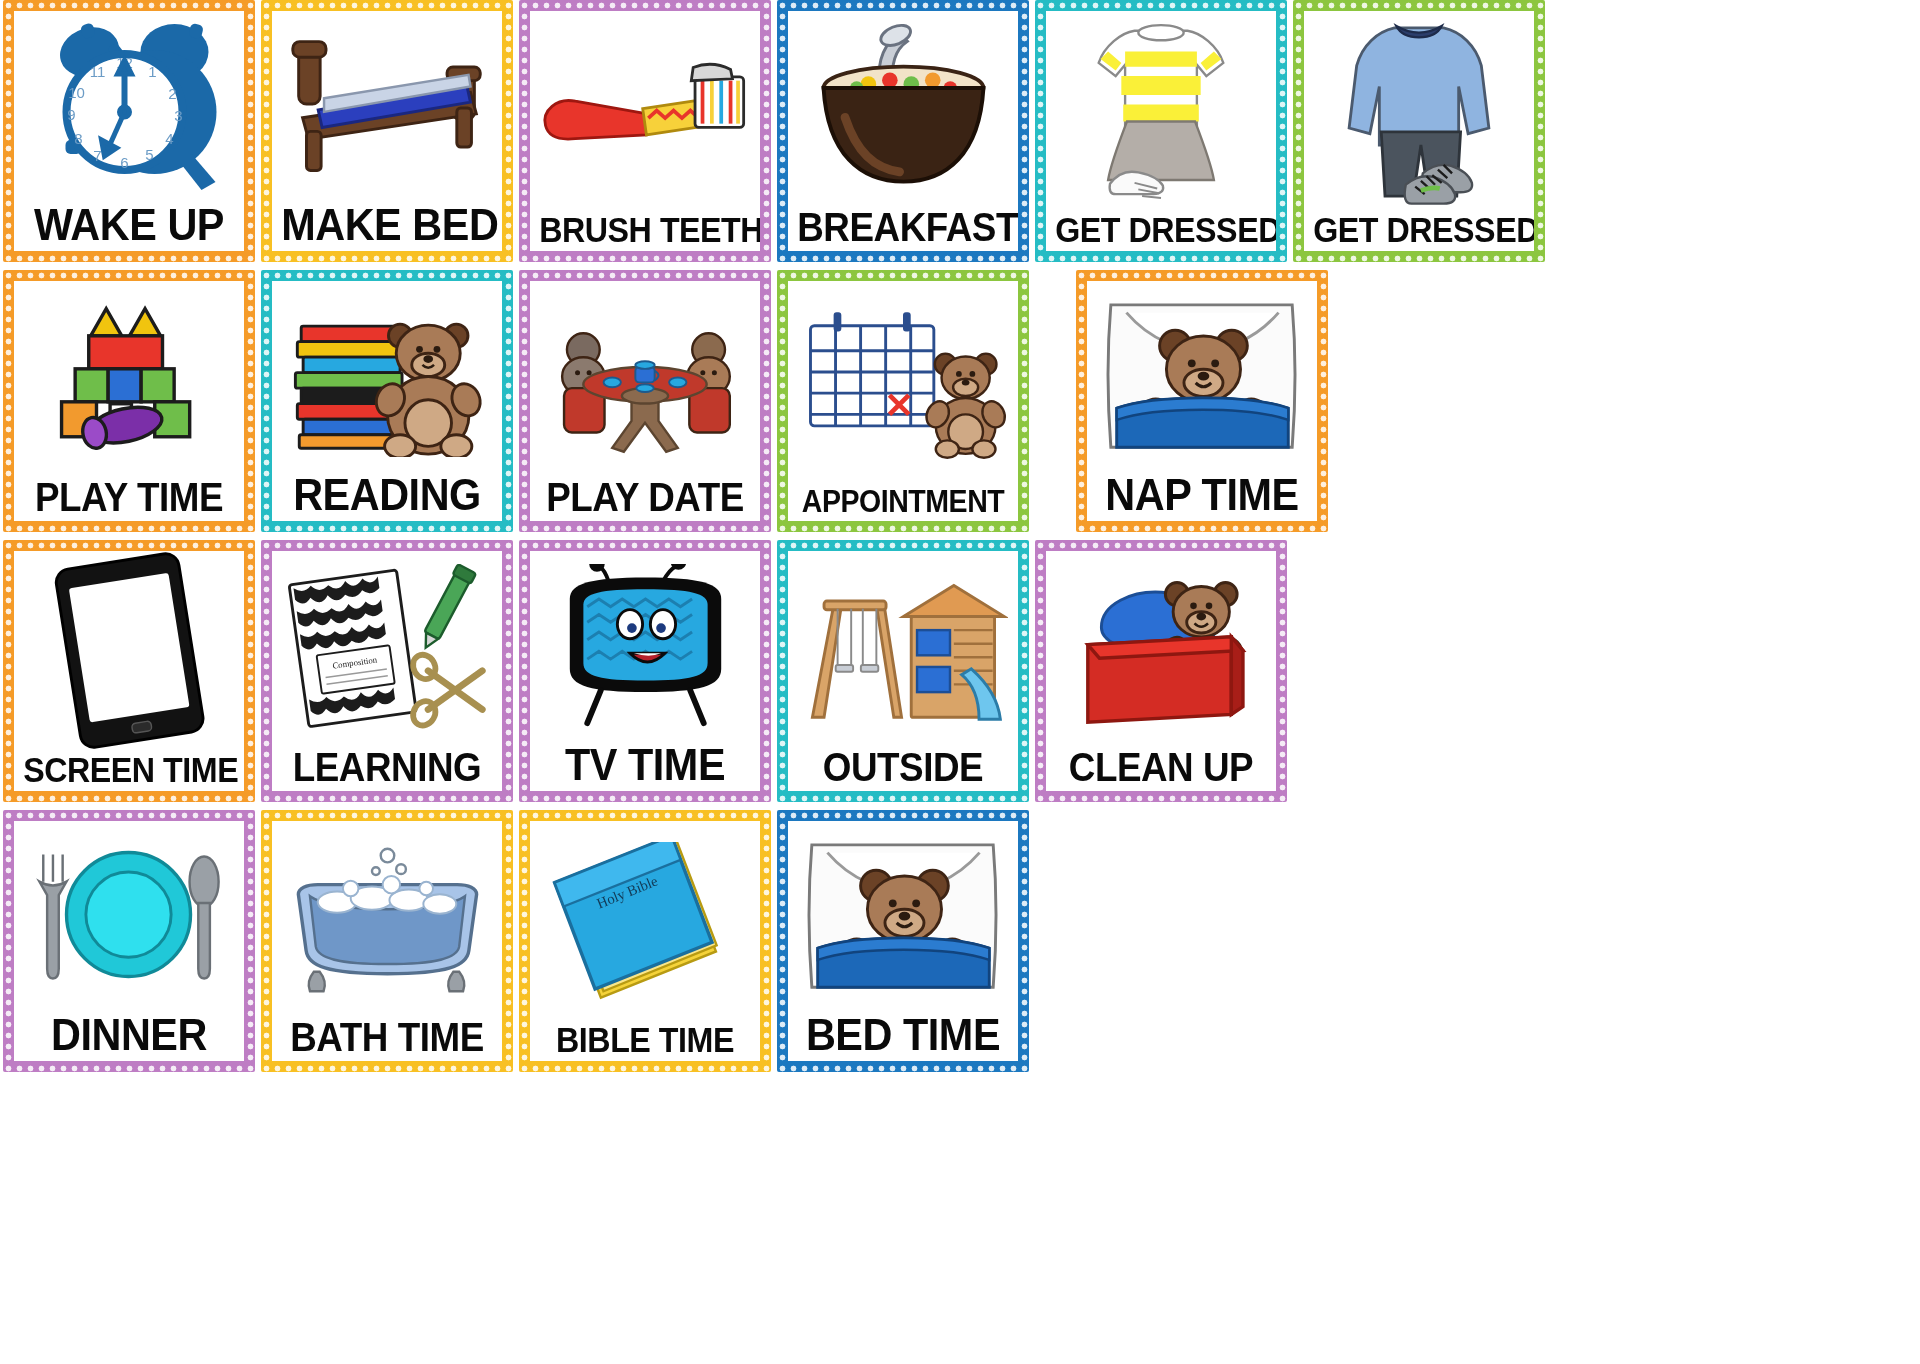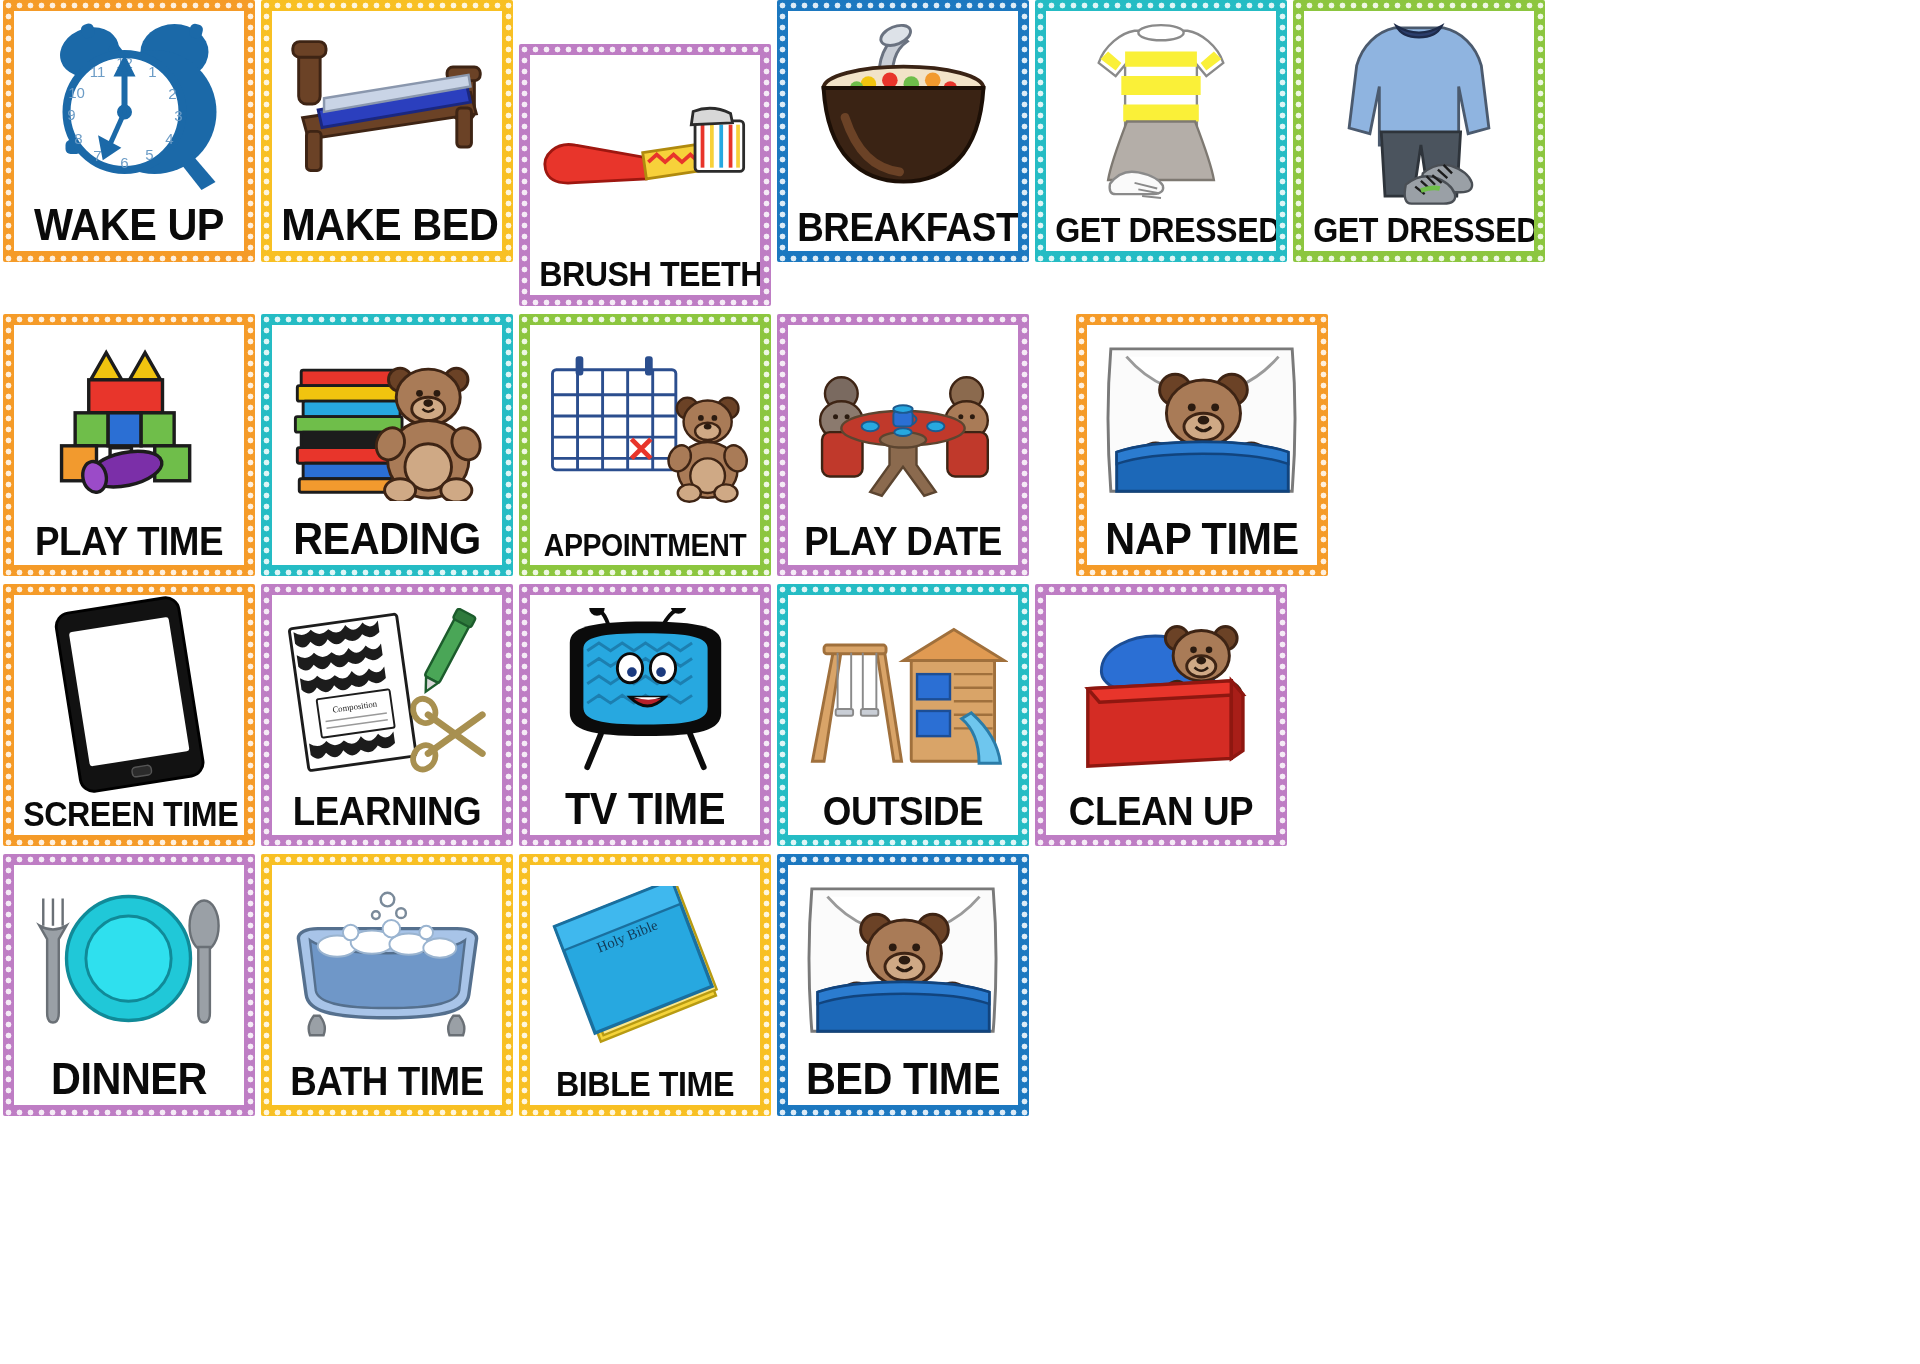--- a/index.html
+++ b/index.html
@@ -117,21 +117,21 @@
   <rect x="22" y="100" width="15" height="40" rx="4"></rect>
   <rect x="176" y="76" width="15" height="40" rx="4"></rect>
  </g>
  <path d="M34 78 L186 52 L190 70 L38 96 Z" fill="#2B3FBE" stroke="#1A2780" stroke-width="3"></path>
  <path d="M40 66 L188 42 L190 54 L40 80 Z" fill="#C9D4E6" stroke="#8A97AD" stroke-width="2.5"></path>
 </svg>
             </div>
             <div class="label s1">MAKE BED</div>
           </div>
         </div>
-        <div class="card" style="background-color:#BE7DC4;background-image:radial-gradient(circle, rgba(255,255,255,0.85) 2.6px, rgba(255,255,255,0) 3.2px);background-size:11px 11px;margin-top:44px;">
+        <div class="card" style="background-color:#BE7DC4;background-image:radial-gradient(circle, rgba(255,255,255,0.85) 2.6px, rgba(255,255,255,0) 3.2px);background-size:11px 11px;">
           <div class="inner">
             <div class="art">
               <svg viewBox="0 0 230 110" width="215" height="105">
  <path d="M8 70 C4 54 20 40 40 44 L120 58 L116 80 L40 84 C22 86 11 82 8 70 Z" fill="#E8352B" stroke="#9E1710" stroke-width="3"></path>
  <path d="M112 52 L178 42 L182 70 L116 80 Z" fill="#F7D13A" stroke="#B08A0E" stroke-width="3"></path>
  <g stroke="#E8352B" stroke-width="4" fill="none">
   <path d="M118 62 l9 -8 l9 8 l9 -8 l9 8 l9 -8 l9 8"></path>
  </g>
  <rect x="168" y="18" width="52" height="54" rx="4" fill="#fff" stroke="#2B2B2B" stroke-width="3"></rect>
  <g stroke-width="4">
@@ -265,20 +265,56 @@
                   <circle cx="138" cy="54" r="3.5"></circle>
                   <circle cx="156" cy="54" r="3.5"></circle>
   <ellipse cx="147" cy="64" rx="5" ry="4"></ellipse>
                 </g>
  <path d="M141 70 q6 6 12 0" fill="none" stroke="#2B1B10" stroke-width="2.5"></path>
 </svg>
             </div>
             <div class="label s1">READING</div>
           </div>
         </div>
+        <div class="card" style="background-color:#BE7DC4;background-image:radial-gradient(circle, rgba(255,255,255,0.85) 2.6px, rgba(255,255,255,0) 3.2px);background-size:11px 11px;">
+          <div class="inner">
+            <div class="art">
+              <svg viewBox="0 0 220 165" width="212" height="160">
+ <g stroke="#3E2414" stroke-width="2.5">
+  <ellipse cx="46" cy="52" rx="17" ry="17" fill="#7A6A60"></ellipse>
+  <ellipse cx="46" cy="80" rx="22" ry="20" fill="#8B7A6E"></ellipse>
+  <rect x="26" y="92" width="42" height="46" rx="8" fill="#C0392B"></rect>
+  <ellipse cx="176" cy="52" rx="17" ry="17" fill="#8B6A4E"></ellipse>
+  <ellipse cx="176" cy="80" rx="22" ry="20" fill="#A97B57"></ellipse>
+  <rect x="156" y="92" width="42" height="46" rx="8" fill="#C0392B"></rect>
+ </g>
+ <g fill="#2B1B10">
+                  <circle cx="40" cy="76" r="2.6"></circle>
+                  <circle cx="52" cy="76" r="2.6"></circle>
+  <circle cx="170" cy="76" r="2.6"></circle>
+                  <circle cx="182" cy="76" r="2.6"></circle>
+                </g>
+ <g stroke="#5C4530" stroke-width="2.5">
+  <ellipse cx="110" cy="88" rx="64" ry="18" fill="#C0392B"></ellipse>
+  <path d="M96 100 l0 26 l-20 28 l12 4 l22 -30 l22 30 l12 -4 l-20 -28 l0 -26 Z" fill="#8B6A4E"></path>
+  <ellipse cx="110" cy="100" rx="24" ry="8" fill="#8B6A4E"></ellipse>
+ </g>
+ <g stroke="#1C5A8E" stroke-width="2">
+  <rect x="100" y="70" width="20" height="16" rx="4" fill="#2B6FD4"></rect>
+  <path d="M120 74 q8 4 0 10" fill="none"></path>
+  <ellipse cx="110" cy="68" rx="10" ry="4" fill="#27A8E0"></ellipse>
+  <ellipse cx="76" cy="86" rx="9" ry="5" fill="#27A8E0"></ellipse>
+  <ellipse cx="144" cy="86" rx="9" ry="5" fill="#27A8E0"></ellipse>
+  <ellipse cx="110" cy="92" rx="9" ry="4" fill="#27A8E0"></ellipse>
+ </g>
+</svg>
+            </div>
+            <div class="label s2">PLAY DATE</div>
+          </div>
+        </div>
         <div class="card" style="background-color:#8CC63F;background-image:radial-gradient(circle, rgba(255,255,255,0.85) 2.6px, rgba(255,255,255,0) 3.2px);background-size:11px 11px;">
           <div class="inner">
             <div class="art">
               <svg viewBox="0 0 220 165" width="212" height="160">
  <g stroke="#2B4E8E" stroke-width="3">
   <rect x="14" y="22" width="128" height="104" rx="4" fill="#fff"></rect>
   <path d="M14 48 h128 M14 70 h128 M14 92 h128 M14 114 h128" fill="none"></path>
   <path d="M40 22 v104 M66 22 v104 M92 22 v104 M118 22 v104" fill="none"></path>
  </g>
  <g fill="#2B4E8E">
@@ -301,56 +337,20 @@
  <g fill="#2B1B10">
                   <circle cx="168" cy="72" r="3"></circle>
                   <circle cx="182" cy="72" r="3"></circle>
                   <ellipse cx="175" cy="81" rx="4" ry="3"></ellipse>
                 </g>
 </svg>
             </div>
             <div class="label s4">APPOINTMENT</div>
           </div>
         </div>
-        <div class="card" style="background-color:#BE7DC4;background-image:radial-gradient(circle, rgba(255,255,255,0.85) 2.6px, rgba(255,255,255,0) 3.2px);background-size:11px 11px;">
-          <div class="inner">
-            <div class="art">
-              <svg viewBox="0 0 220 165" width="212" height="160">
- <g stroke="#3E2414" stroke-width="2.5">
-  <ellipse cx="46" cy="52" rx="17" ry="17" fill="#7A6A60"></ellipse>
-  <ellipse cx="46" cy="80" rx="22" ry="20" fill="#8B7A6E"></ellipse>
-  <rect x="26" y="92" width="42" height="46" rx="8" fill="#C0392B"></rect>
-  <ellipse cx="176" cy="52" rx="17" ry="17" fill="#8B6A4E"></ellipse>
-  <ellipse cx="176" cy="80" rx="22" ry="20" fill="#A97B57"></ellipse>
-  <rect x="156" y="92" width="42" height="46" rx="8" fill="#C0392B"></rect>
- </g>
- <g fill="#2B1B10">
-                  <circle cx="40" cy="76" r="2.6"></circle>
-                  <circle cx="52" cy="76" r="2.6"></circle>
-  <circle cx="170" cy="76" r="2.6"></circle>
-                  <circle cx="182" cy="76" r="2.6"></circle>
-                </g>
- <g stroke="#5C4530" stroke-width="2.5">
-  <ellipse cx="110" cy="88" rx="64" ry="18" fill="#C0392B"></ellipse>
-  <path d="M96 100 l0 26 l-20 28 l12 4 l22 -30 l22 30 l12 -4 l-20 -28 l0 -26 Z" fill="#8B6A4E"></path>
-  <ellipse cx="110" cy="100" rx="24" ry="8" fill="#8B6A4E"></ellipse>
- </g>
- <g stroke="#1C5A8E" stroke-width="2">
-  <rect x="100" y="70" width="20" height="16" rx="4" fill="#2B6FD4"></rect>
-  <path d="M120 74 q8 4 0 10" fill="none"></path>
-  <ellipse cx="110" cy="68" rx="10" ry="4" fill="#27A8E0"></ellipse>
-  <ellipse cx="76" cy="86" rx="9" ry="5" fill="#27A8E0"></ellipse>
-  <ellipse cx="144" cy="86" rx="9" ry="5" fill="#27A8E0"></ellipse>
-  <ellipse cx="110" cy="92" rx="9" ry="4" fill="#27A8E0"></ellipse>
- </g>
-</svg>
-            </div>
-            <div class="label s2">PLAY DATE</div>
-          </div>
-        </div>
         <div class="card" style="background-color:#F59B28;background-image:radial-gradient(circle, rgba(255,255,255,0.85) 2.6px, rgba(255,255,255,0) 3.2px);background-size:11px 11px;margin-left:44px;">
           <div class="inner">
             <div class="art">
               <svg viewBox="0 0 215 160" width="210" height="156">
  <path d="M14 6 C10 54 10 100 14 152 L200 152 C204 100 204 54 200 6 Z" fill="#FBFBFB" stroke="#7A7A7A" stroke-width="3"></path>
  <path d="M30 14 C56 44 86 52 108 52 C130 52 160 44 186 14" fill="#fff" stroke="#9A9A9A" stroke-width="3"></path>
  <g stroke="#3E2414" stroke-width="3">
   <circle cx="80" cy="48" r="16" fill="#6B4226"></circle>
                   <circle cx="138" cy="48" r="16" fill="#6B4226"></circle>
   <ellipse cx="109" cy="72" rx="38" ry="34" fill="#A97B57"></ellipse>

